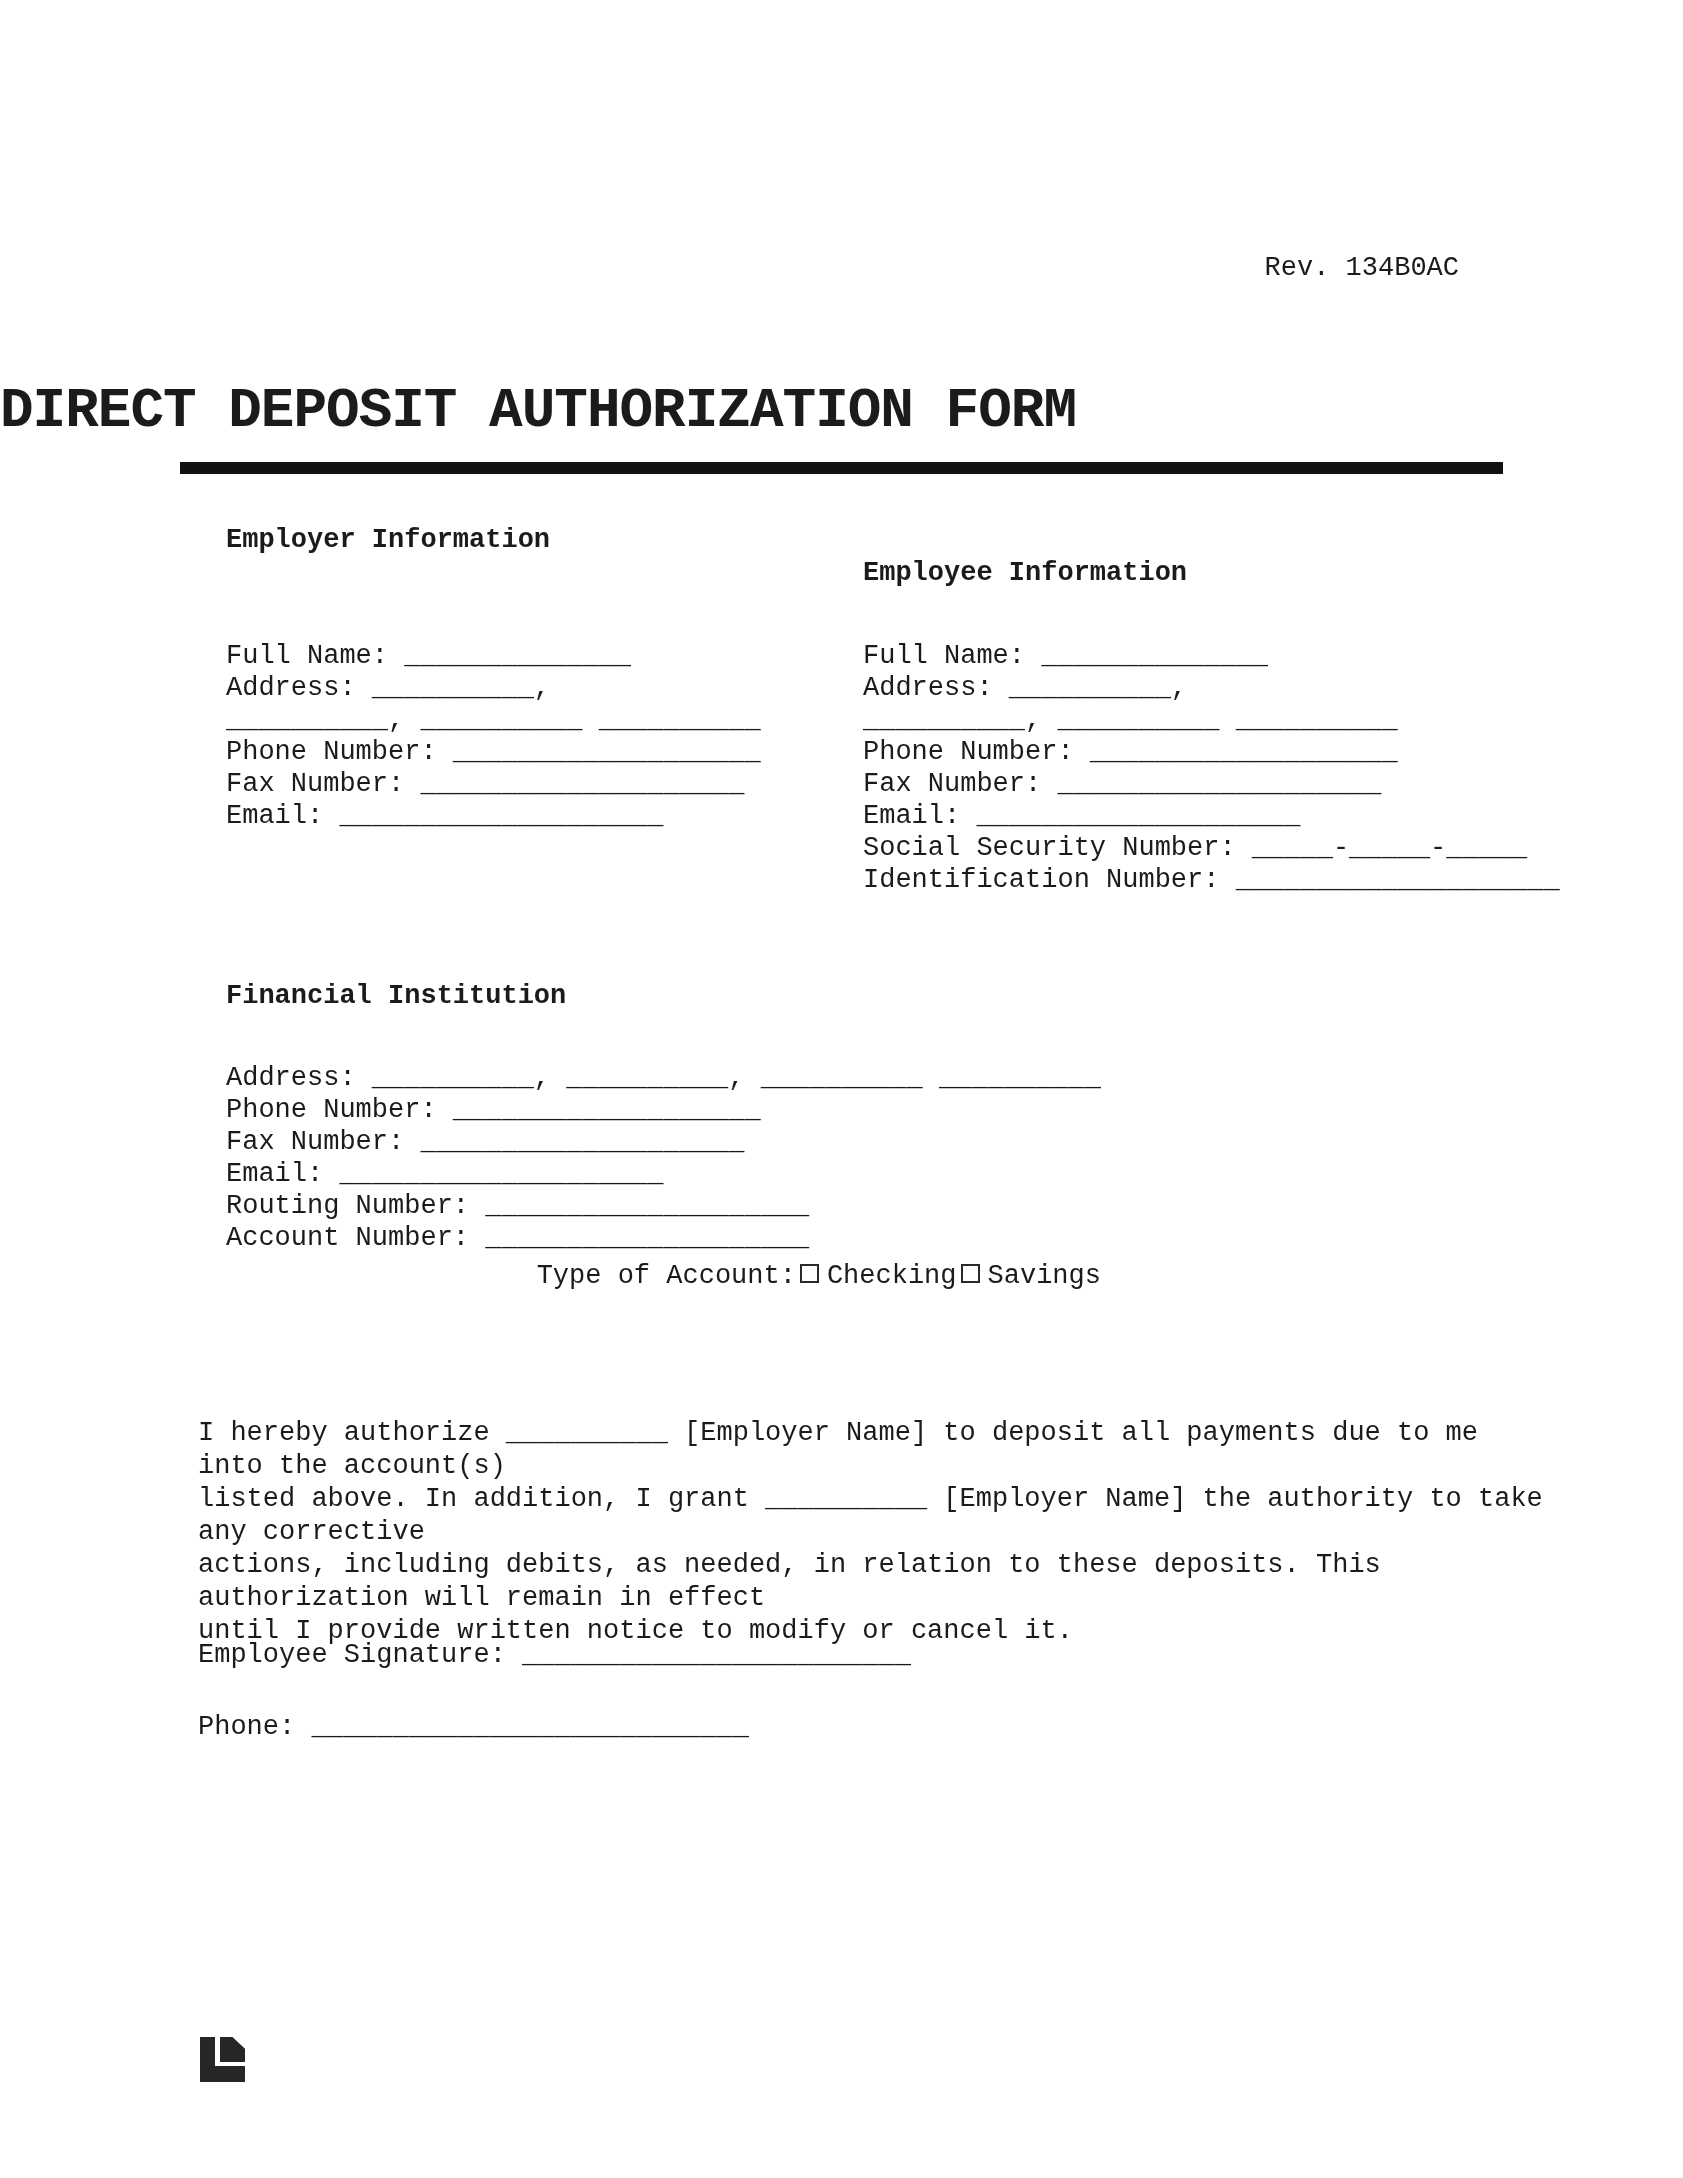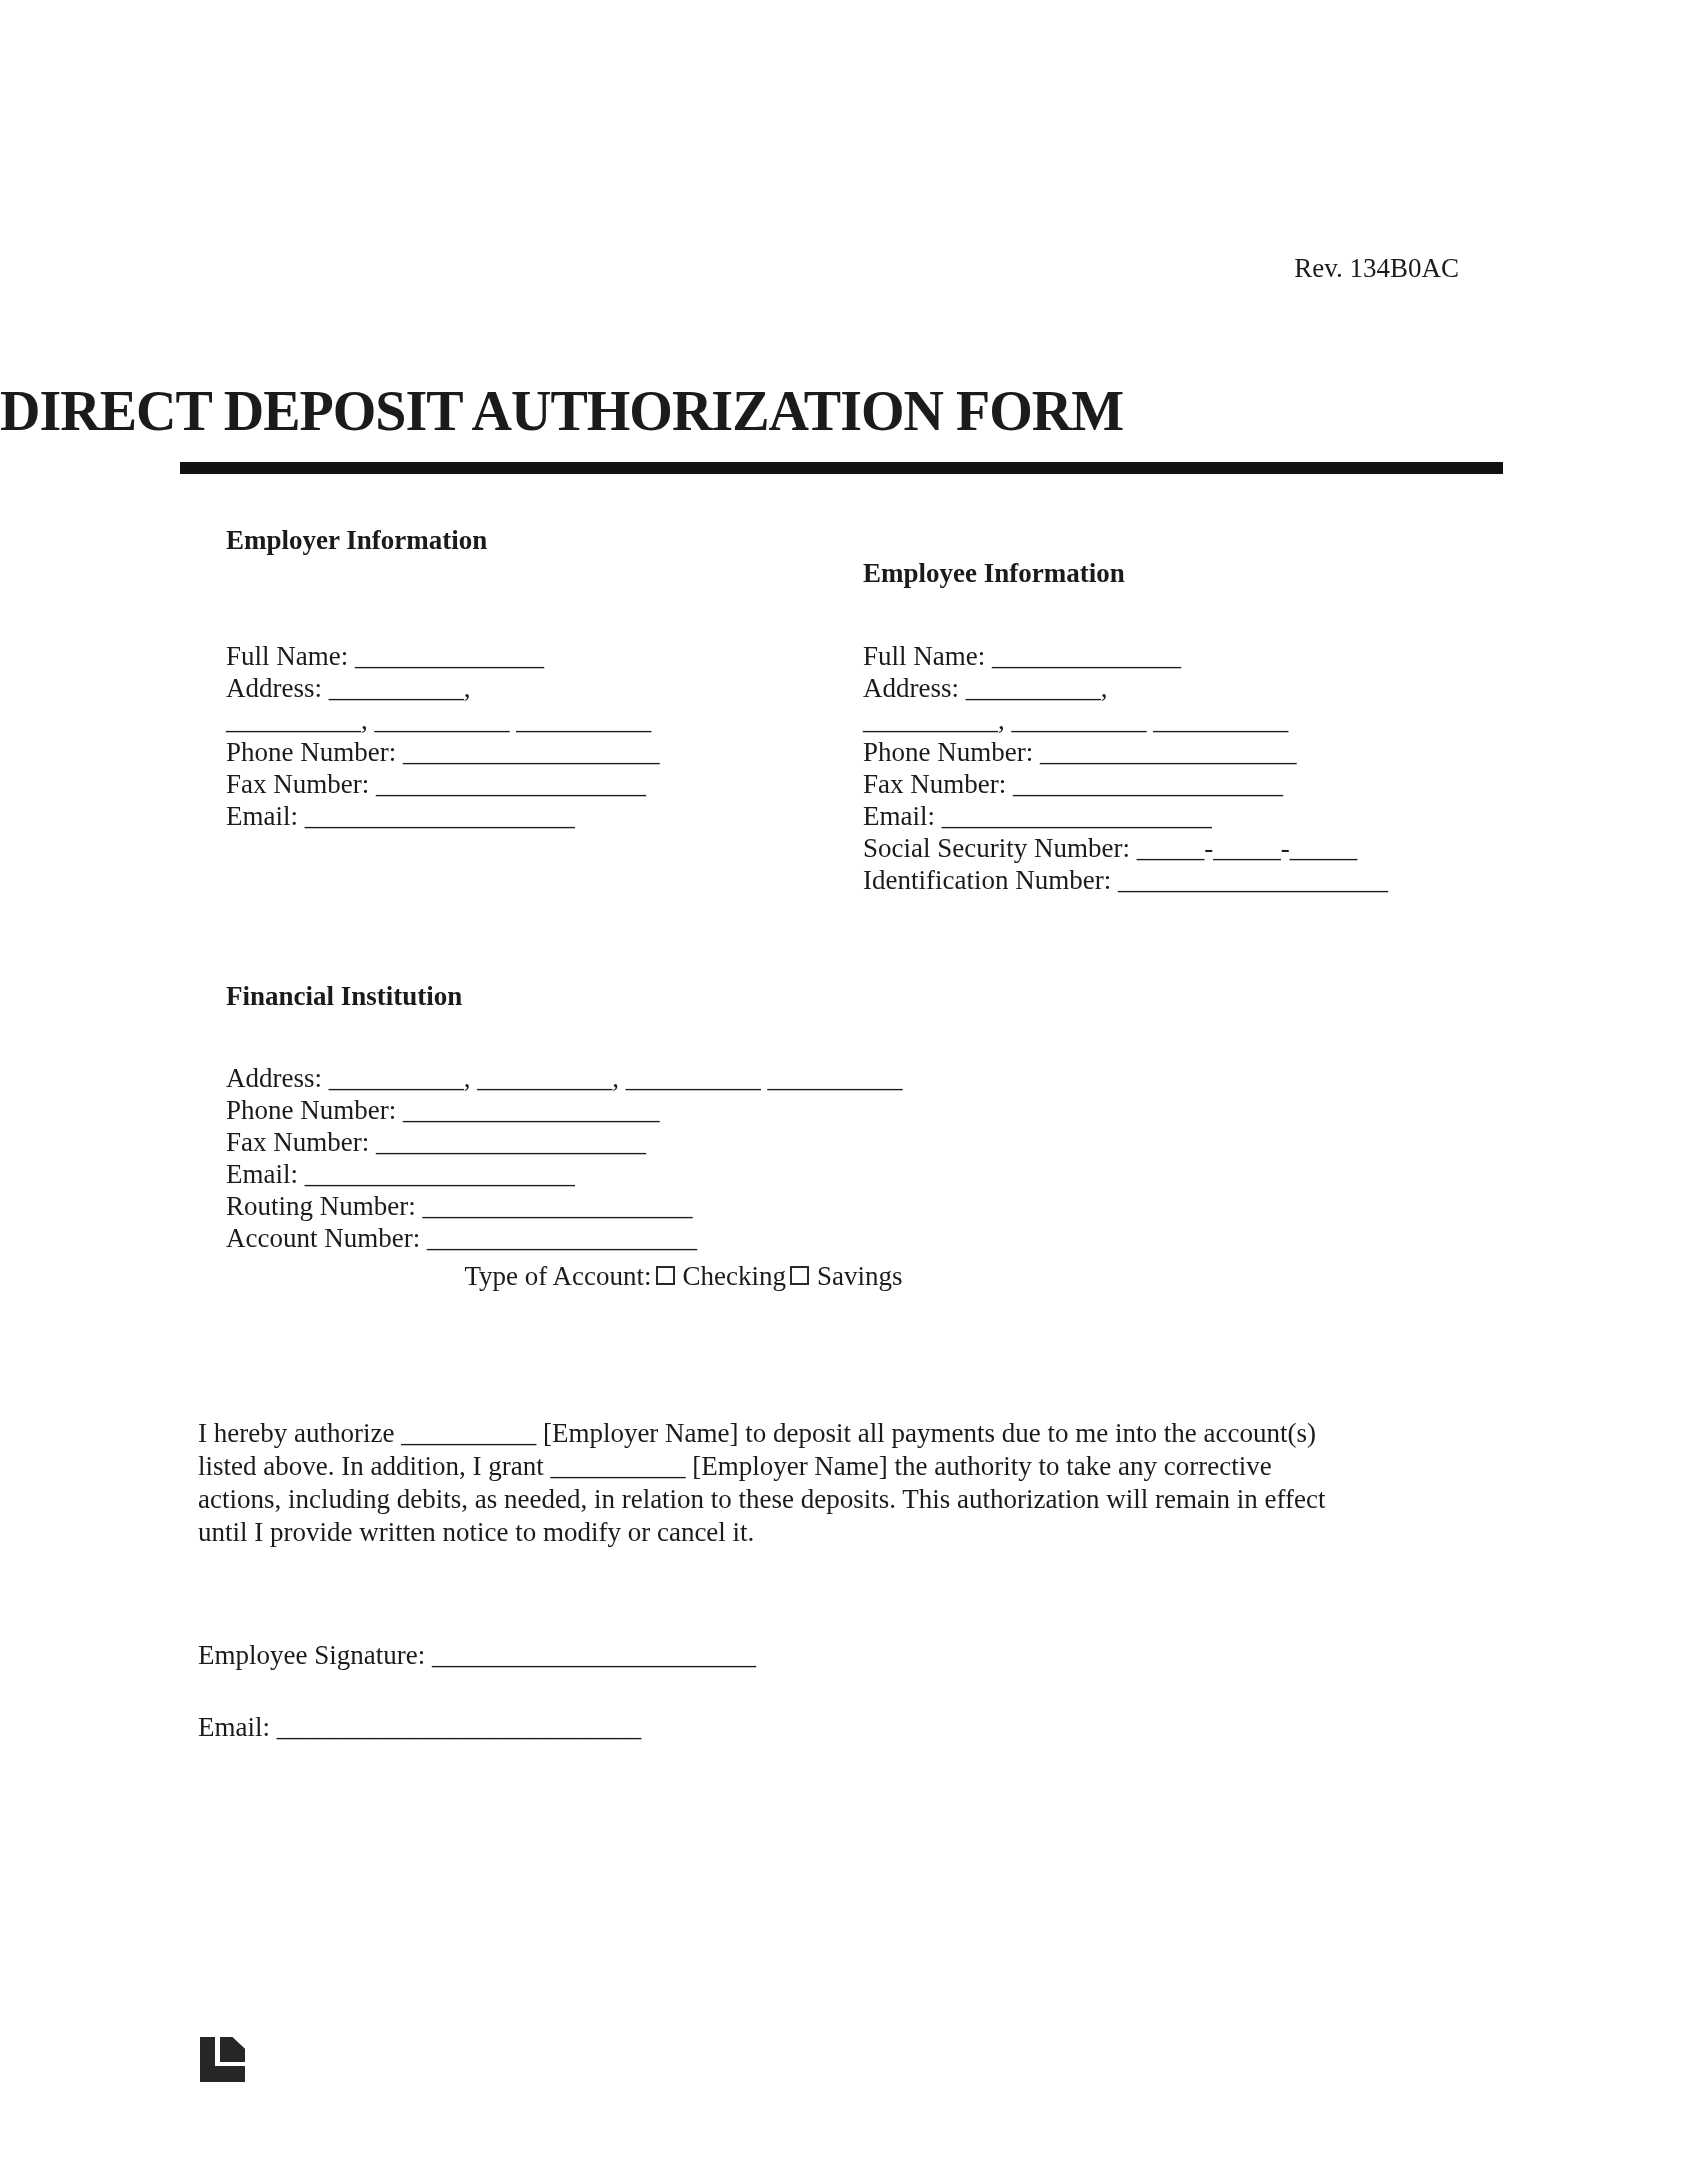--- a/index.html
+++ b/index.html
@@ -5,21 +5,21 @@
   html, body {
     margin: 0;
     padding: 0;
     background: #ffffff;
   }
   #page {
     position: relative;
     width: 1664px;
     height: 2178px;
     background: #ffffff;
-    font-family: Liberation Serif, serif;
+    font-family: Liberation Mono, monospace;
     color: #1b1b1b;
     overflow: hidden;
   }
   .abs { position: absolute; }
 
   .rev {
     top: 253px;
     right: 205px;
     font-size: 27px;
     line-height: 30px;
@@ -161,21 +161,21 @@
       <span>Type of Account:</span><span class="checkbox"></span><span>Checking</span><span class="checkbox"></span><span>Savings</span>
     </div>
   </div>
 
   <div class="abs authorization">I hereby authorize __________ [Employer Name] to deposit all payments due to me into the account(s)
 listed above. In addition, I grant __________  [Employer Name] the authority to take any corrective
 actions, including debits, as needed, in relation to these deposits. This authorization will remain in effect
 until I provide written notice to modify or cancel it.</div>
 
   <div class="abs sig-line sig-employee">Employee Signature: ________________________</div>
-  <div class="abs sig-line sig-date">Email: ___________________________</div>
+  <div class="abs sig-line sig-date">Phone: ___________________________</div>
 
   <div class="abs logo">
     <span class="logo-v"></span>
     <span class="logo-h"></span>
   </div>
 
 </div>
 
 
 </body></html>

